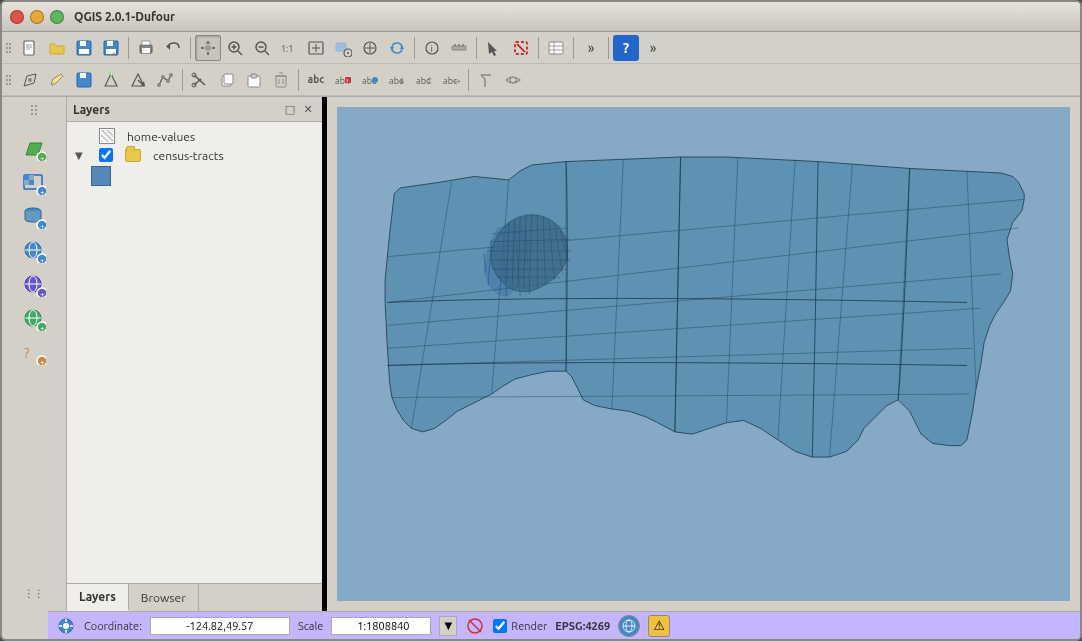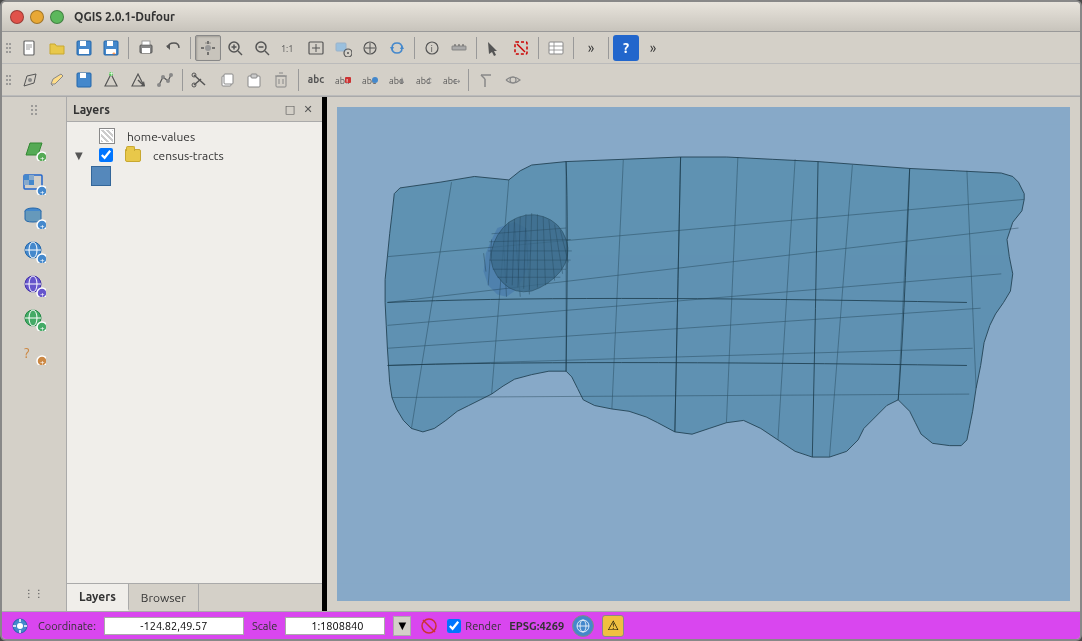--- a/index.html
+++ b/index.html
@@ -270,28 +270,29 @@
       overflow: hidden;
     }
     
     .map-svg {
       width: 100%;
       height: 100%;
     }
     
     .statusbar {
       height: 28px;
-      background: #d946ef;
+      background: #c4b5fd;
       border-top: 1px solid #aaa;
       display: flex;
       align-items: center;
       padding: 0 8px;
       gap: 8px;
       flex-shrink: 0;
       font-size: 11px;
+      margin-left: 46px;
     }
     .status-icon {
       width: 20px;
       height: 20px;
       display: flex;
       align-items: center;
       justify-content: center;
       cursor: pointer;
     }
     .status-label {

